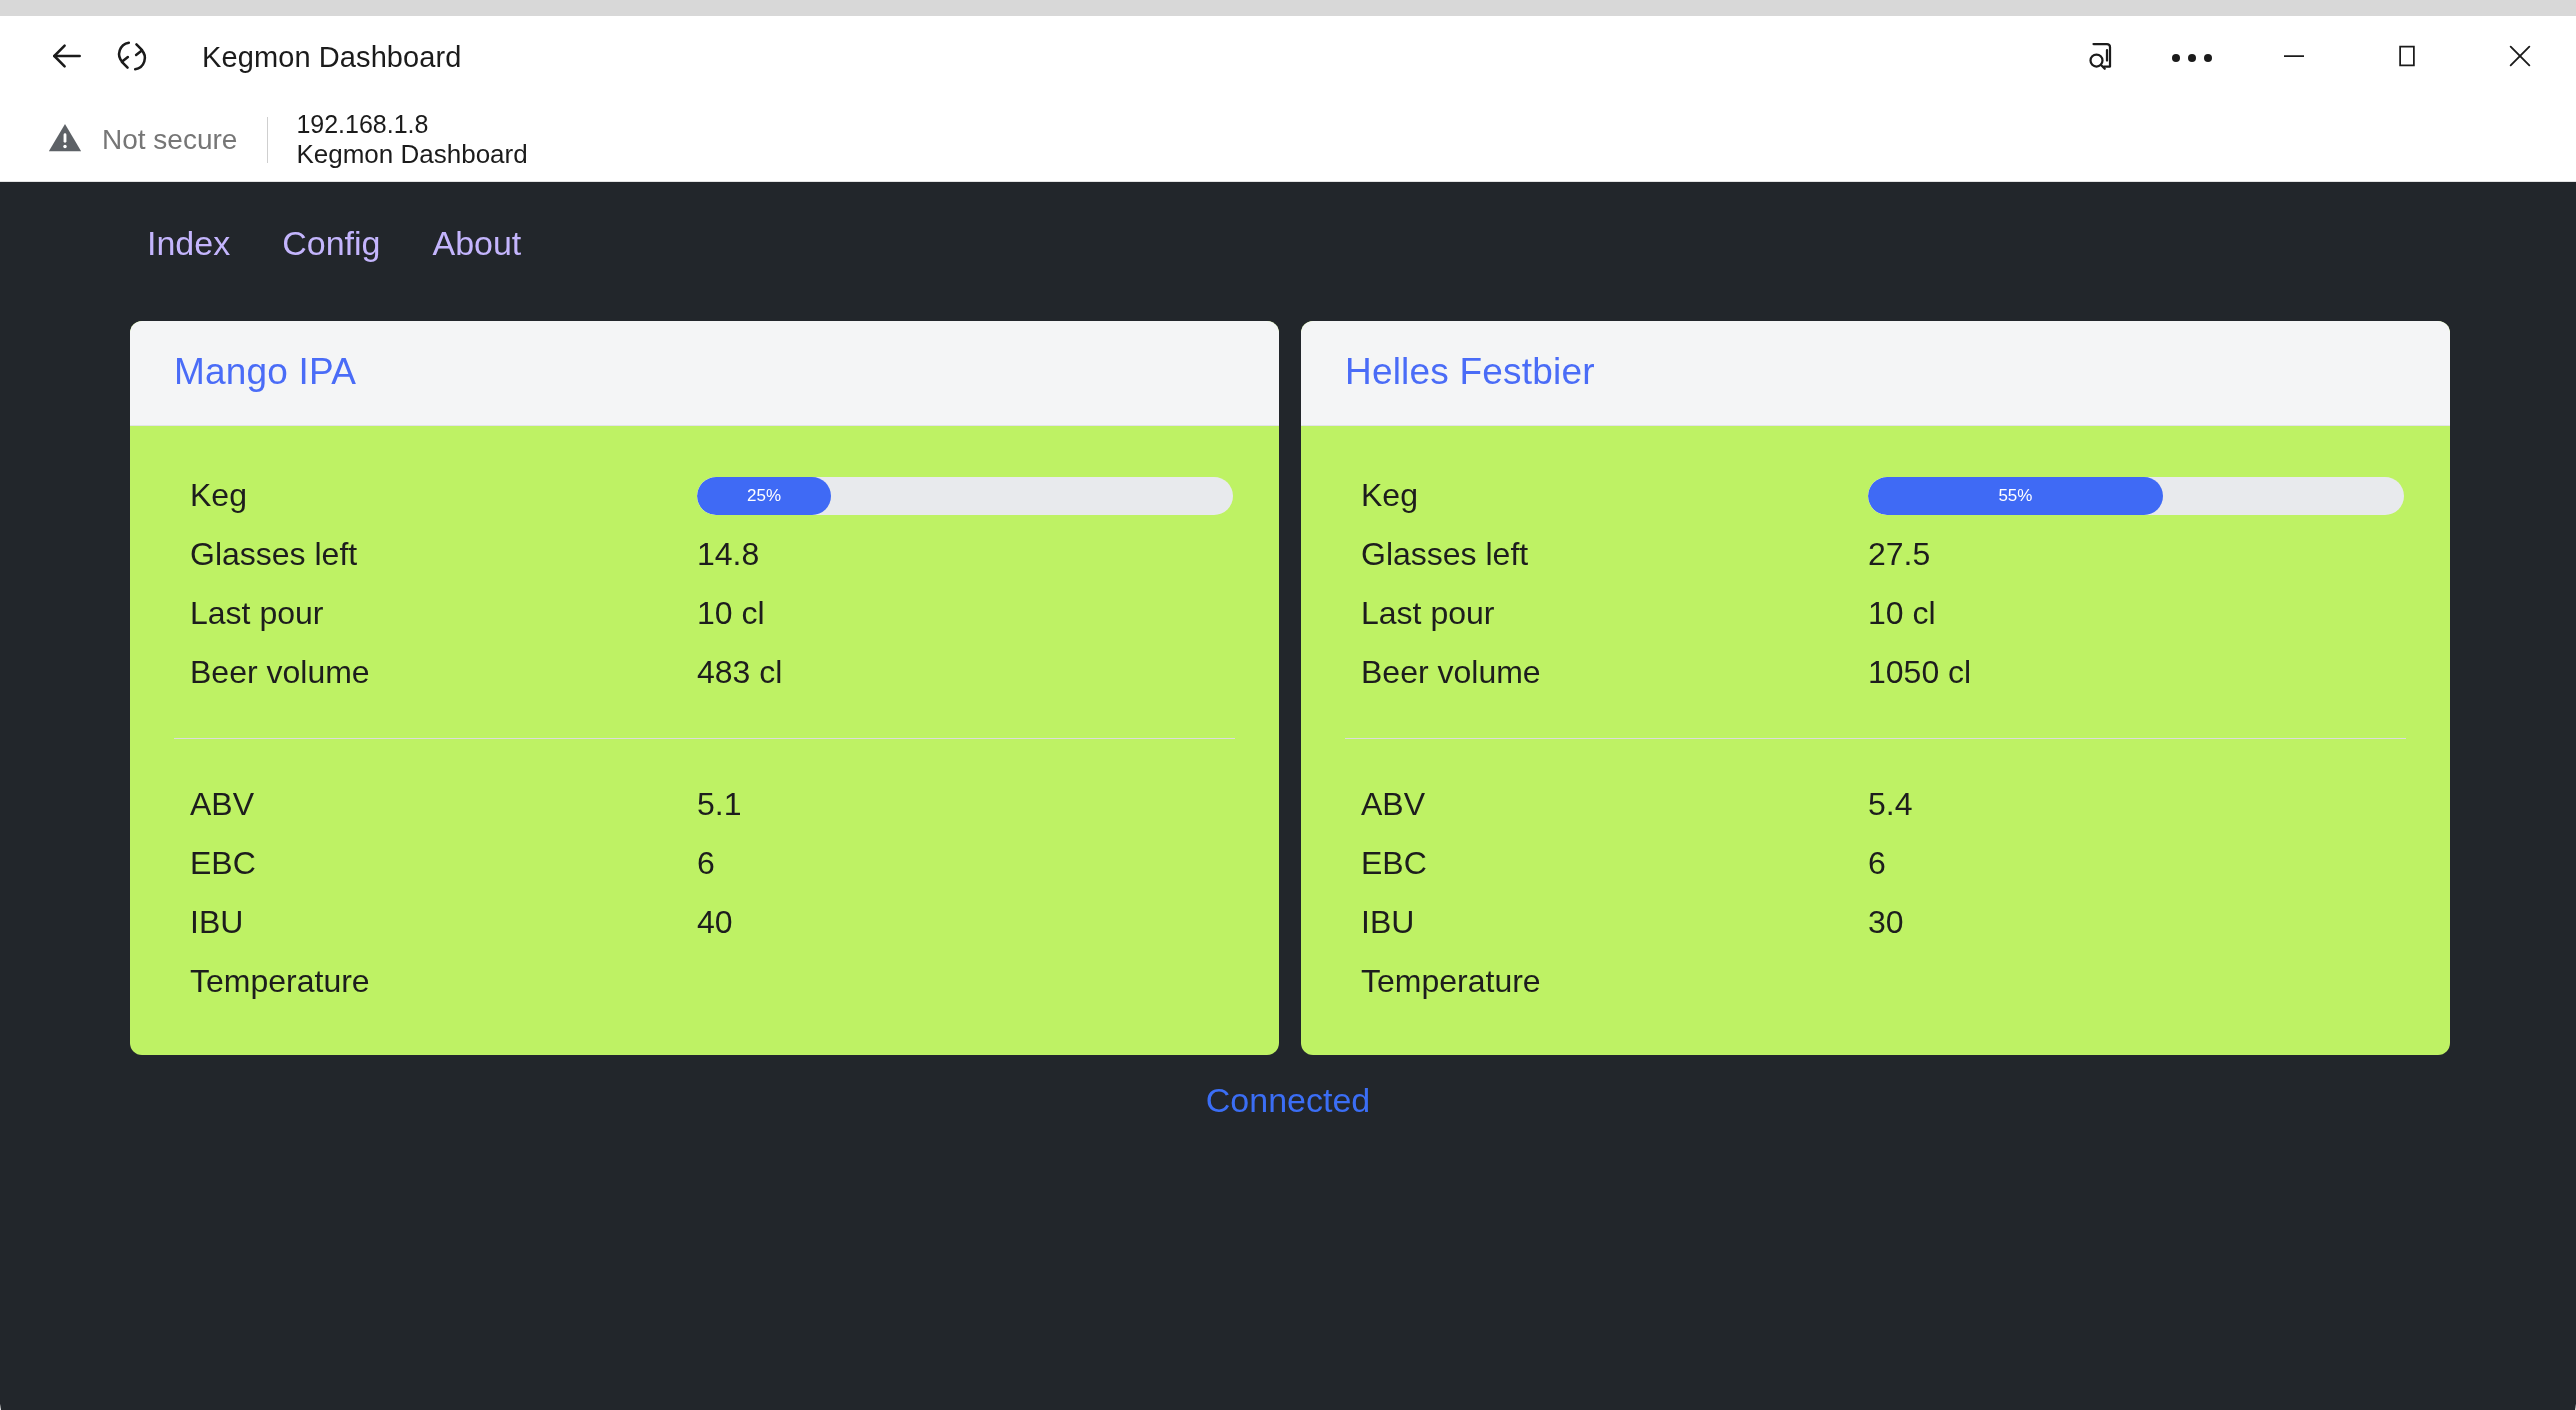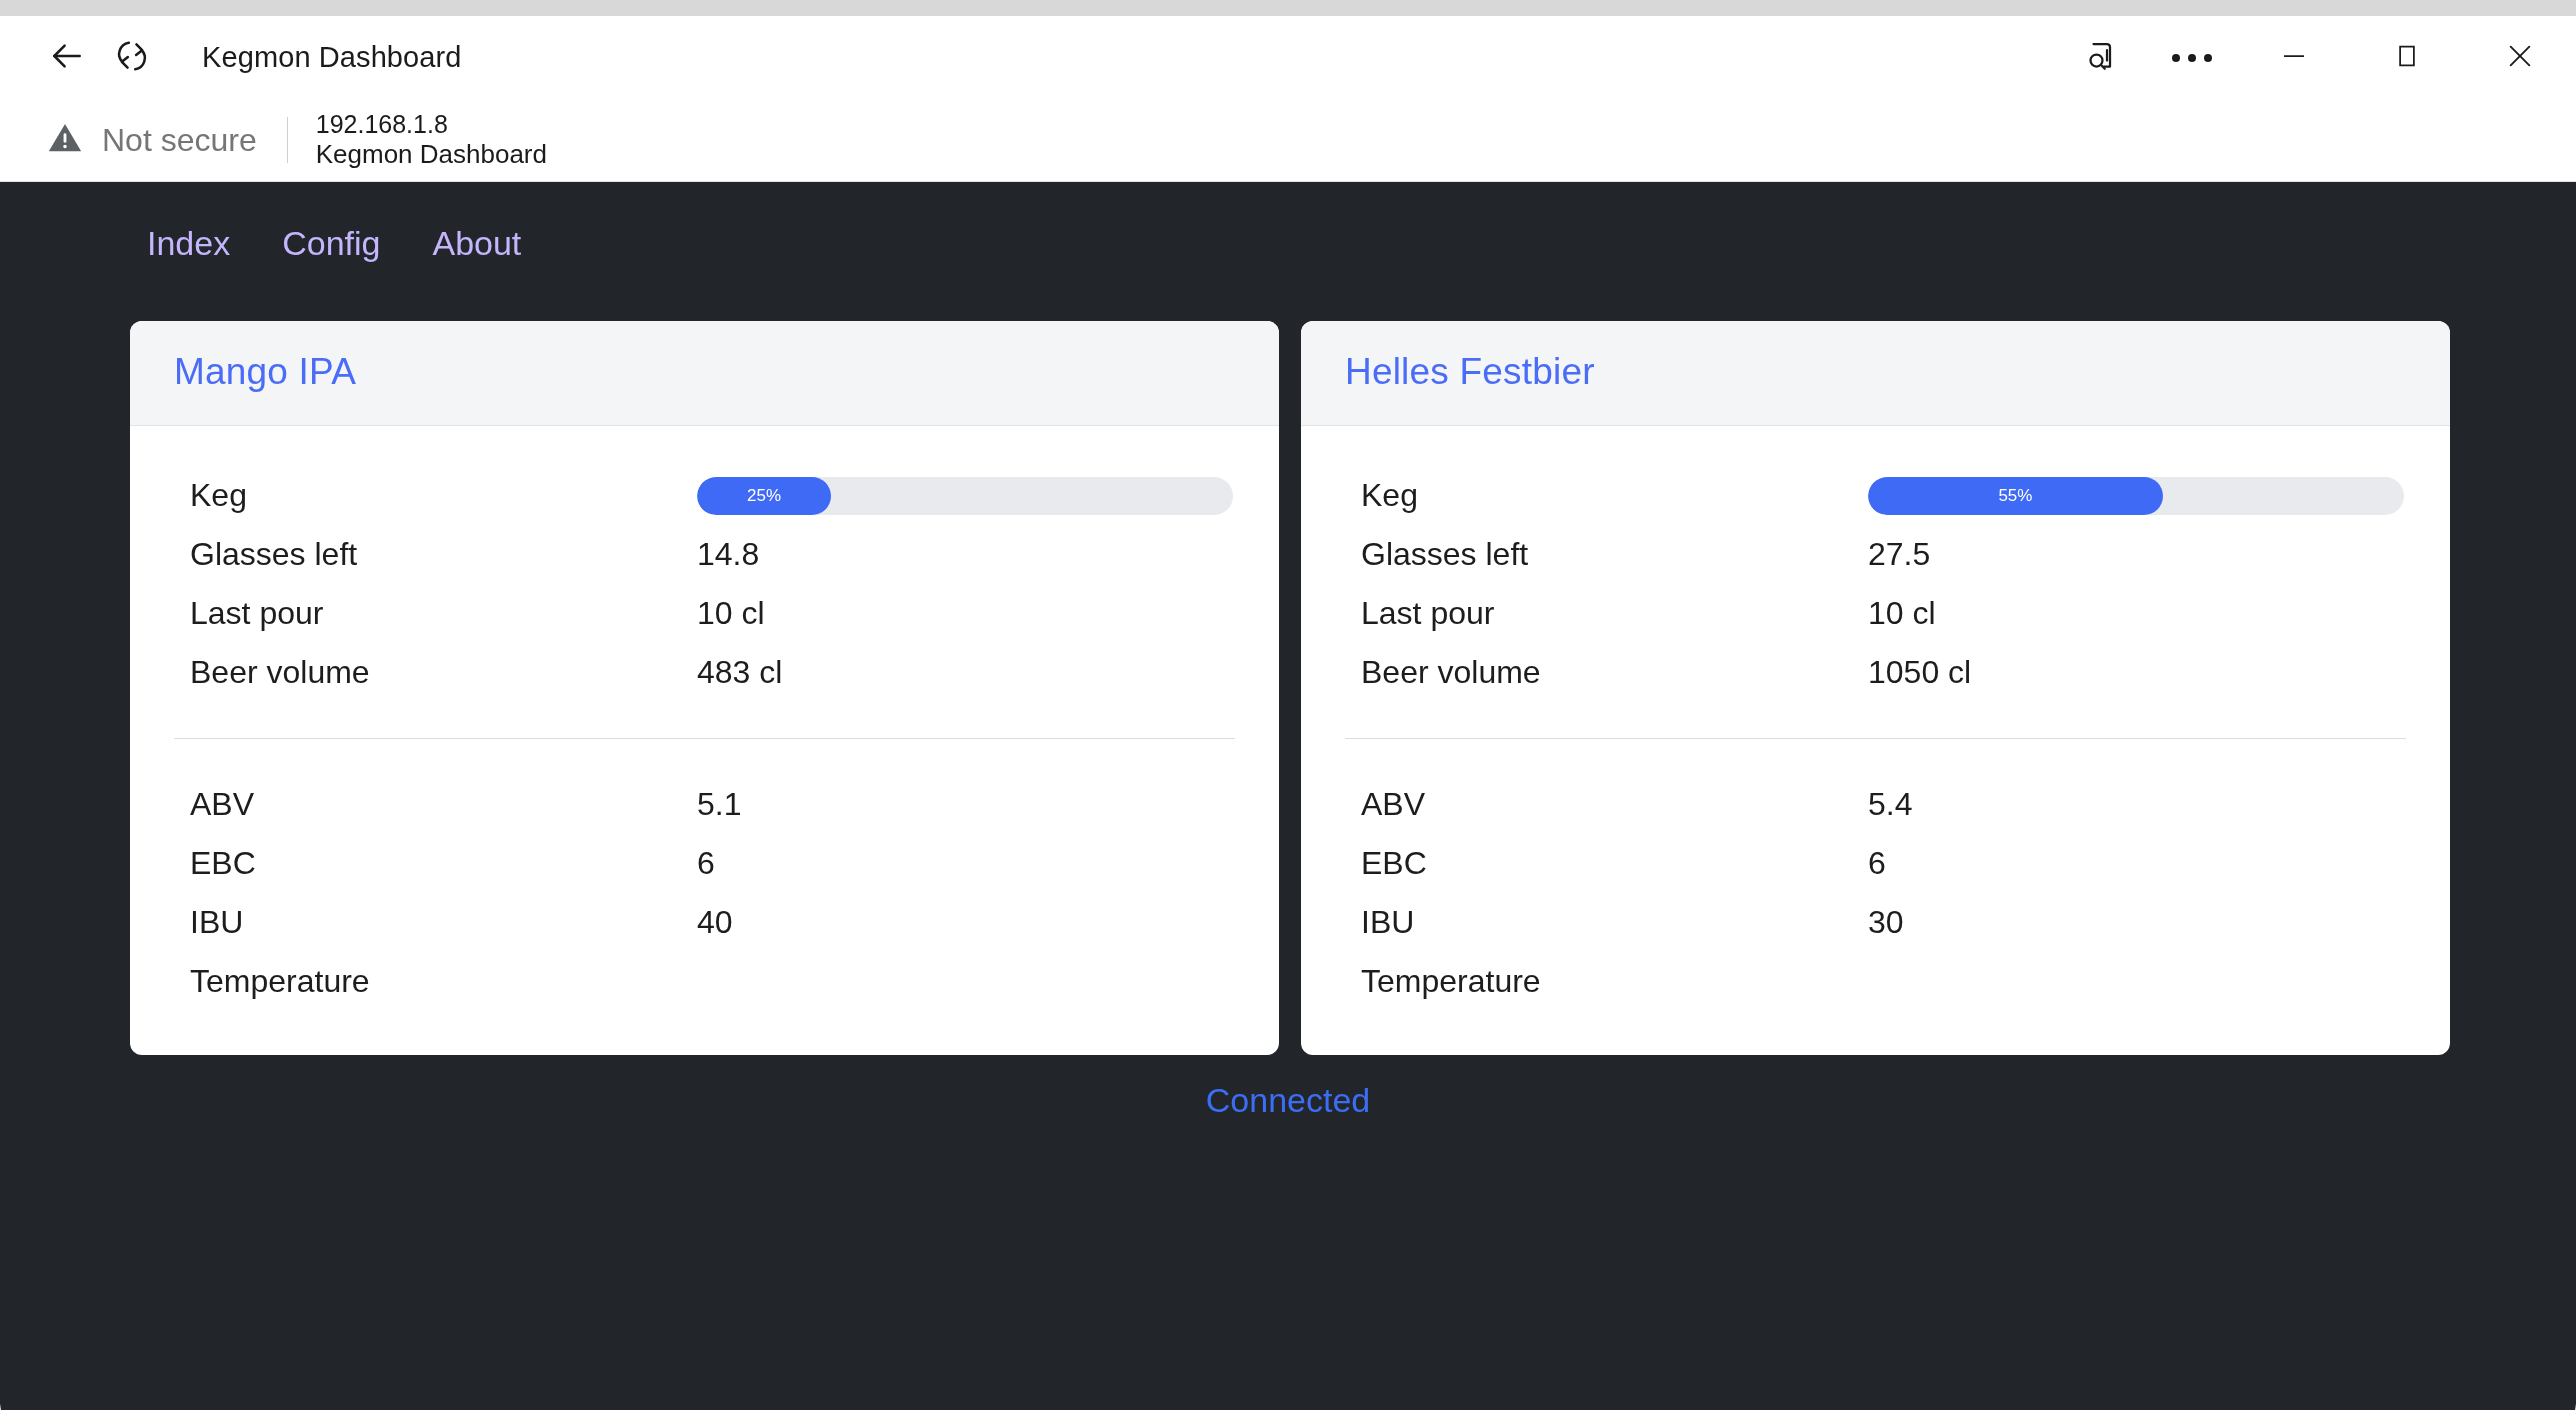--- a/index.html
+++ b/index.html
@@ -96,21 +96,21 @@
     align-items: center;
     padding-left: 46px;
     box-sizing: border-box;
   }
   #notsecure {
     display: flex;
     align-items: center;
     gap: 18px;
   }
   #notsecure-label {
-    font-size: 32px;
+    font-size: 28px;
     color: #767676;
     white-space: nowrap;
   }
   #infobar-sep {
     width: 1px;
     height: 46px;
     background: #cfcfcf;
     margin: 0 28px 0 30px;
   }
   #url-block {
@@ -154,21 +154,21 @@
 
   #cards {
     display: flex;
     gap: 22px;
     padding: 44px 0 0 130px;
     align-items: flex-start;
   }
 
   .card {
     width: 1149px;
-    background: #ffffff;
+    background: #bef264;
     border-radius: 12px;
     overflow: hidden;
     box-sizing: border-box;
   }
   .card-header {
     background: #f4f5f6;
     border-bottom: 1px solid #e2e4e6;
     padding: 30px 44px 32px 44px;
     box-sizing: border-box;
   }

